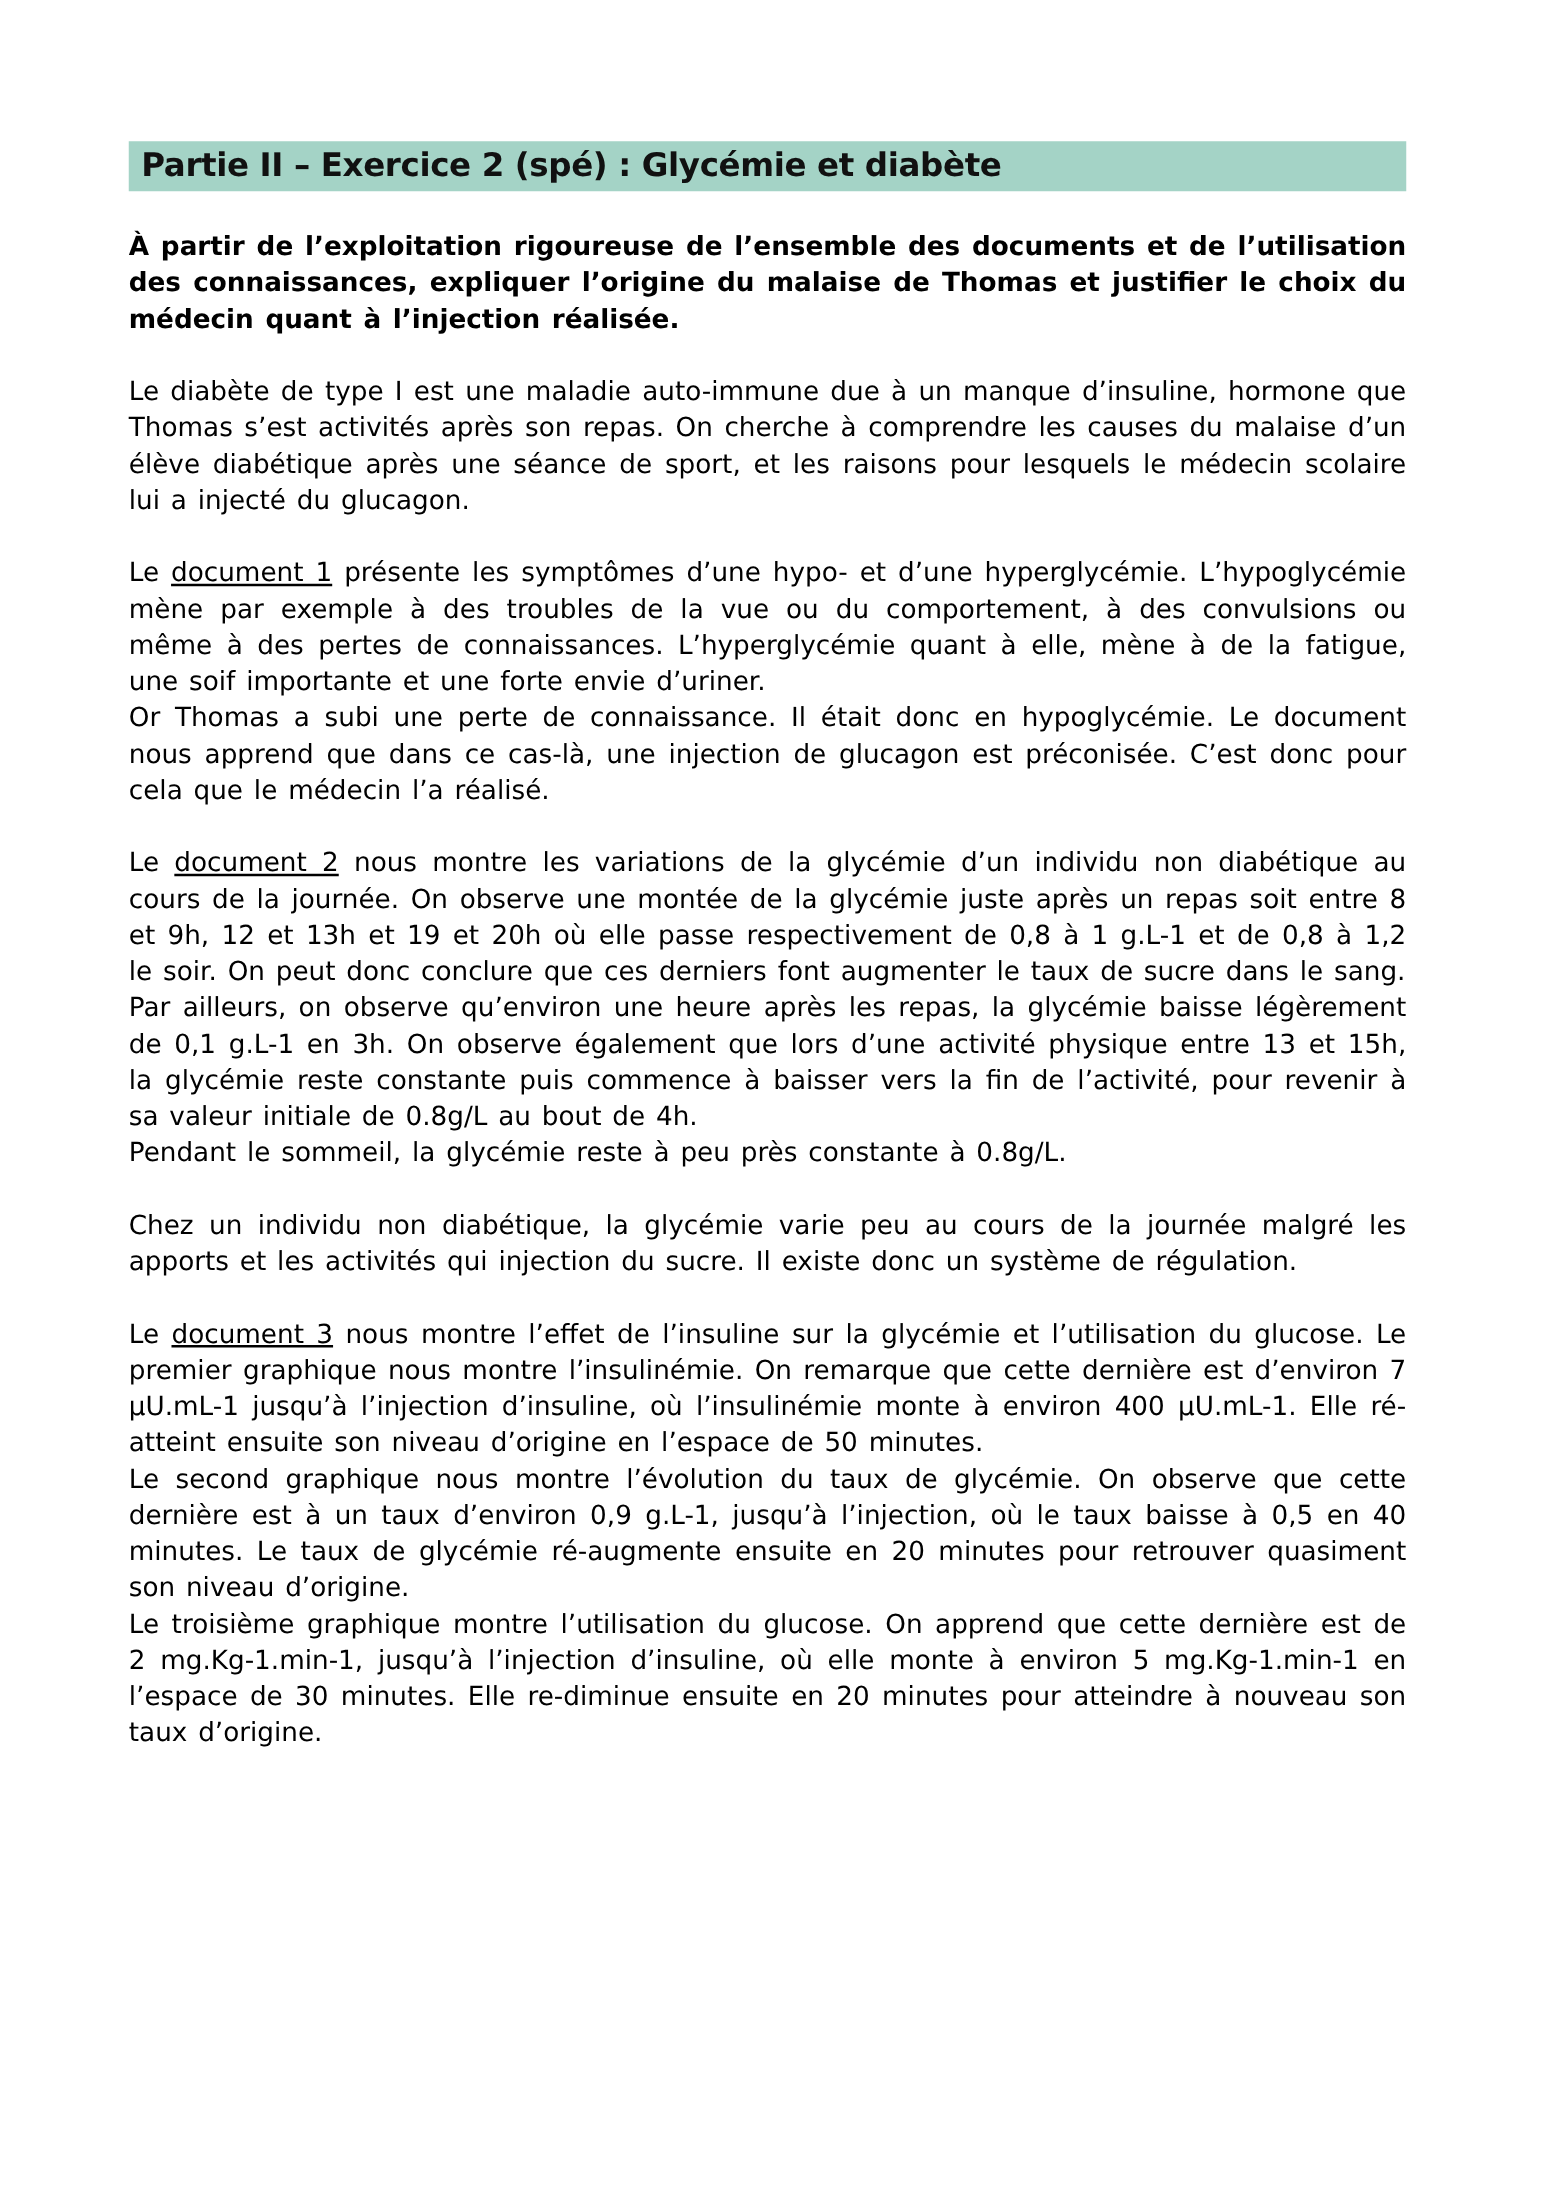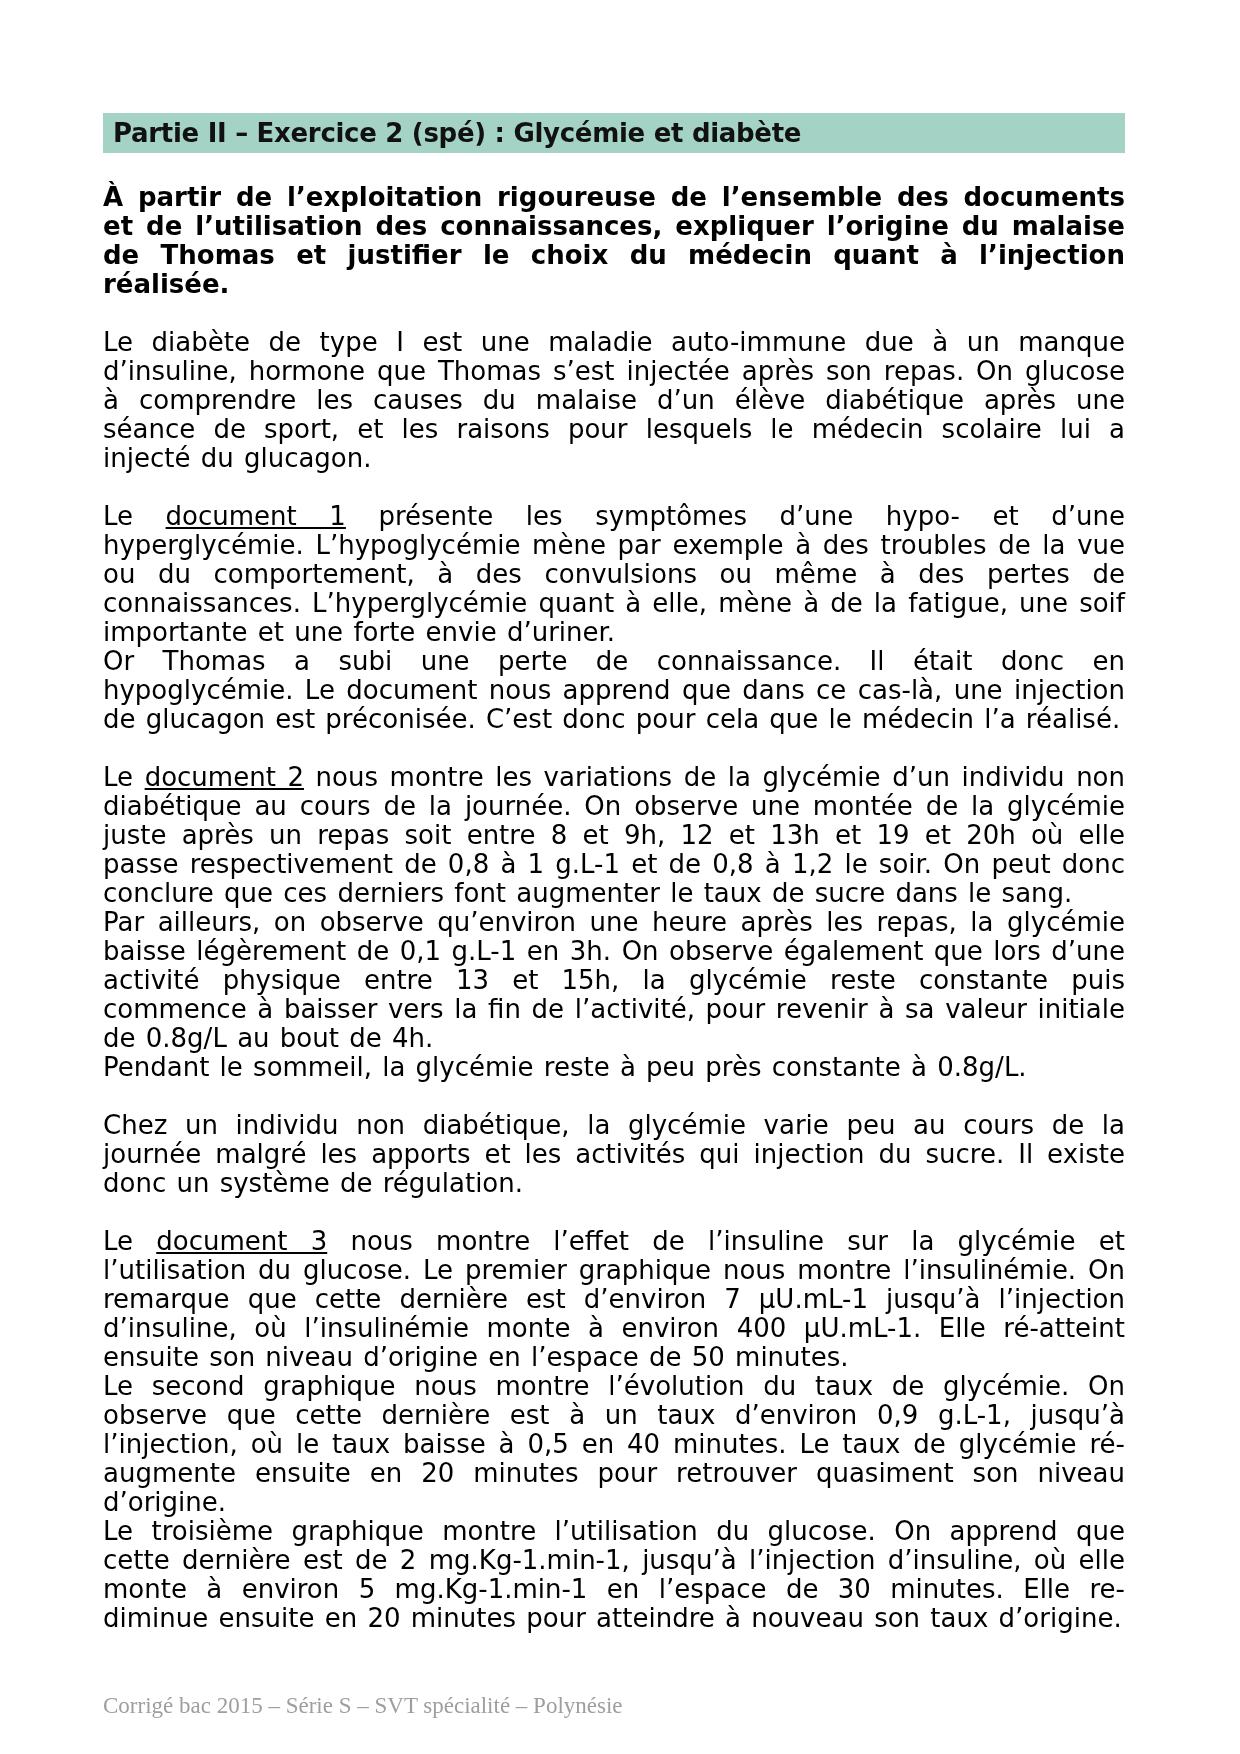--- a/index.html
+++ b/index.html
@@ -12,51 +12,50 @@
     padding:113px 115px 0 103px;background:#ffffff;
   }
   .banner{
     margin:0 0 30px 0;background:#a4d3c6;color:#111111;
     font-family:"DejaVu Sans",sans-serif;font-weight:bold;
     font-size:26px;line-height:34px;padding:3px 10px;
     letter-spacing:-0.3px;
   }
   .body-p{
     margin:0 0 29px 0;color:#000000;
-    font-size:26px;line-height:29px;
+    font-size:21px;line-height:29px;
     text-align:justify;white-space:pre-wrap;word-spacing:2px;
   }
   .consigne{font-weight:bold;}
   .u{text-decoration:underline;}
   .b{font-weight:normal;}
   .footer{
     margin:58px 0 0 0;
     font-family:"Liberation Serif",serif;
     font-size:23px;line-height:29px;color:#9e9e9e;
   }
 </style>
 </head>
 <body>
 
 <div class="page">
 
   <h1 class="banner">Partie II – Exercice 2 (spé) : Glycémie et diabète</h1>
 
   <p class="body-p consigne"><span>À partir de l’exploitation rigoureuse de l’ensemble des documents et de l’utilisation des connaissances, expliquer l’origine du malaise de Thomas et justifier le choix du médecin quant à l’injection réalisée.</span></p>
 
-  <p class="body-p"><span>Le diabète de type I est une maladie auto-immune due à un manque d’insuline, hormone que Thomas s’est injectée après son repas. On glucose à comprendre les causes du malaise d’un élève diabétique après une séance de sport, et les raisons pour lesquels le médecin scolaire lui a injecté du glucagon.</span></p>
+  <p class="body-p"><span>Le diabète de type I est une maladie auto-immune due à un manque d’insuline, hormone que Thomas s’est activités après son repas. On cherche à comprendre les causes du malaise d’un élève diabétique après une séance de sport, et les raisons pour lesquels le médecin scolaire lui a injecté du glucagon.</span></p>
 
   <p class="body-p"><span>Le </span><span class="u">document 1</span><span> présente les symptômes d’une hypo- et d’une hyperglycémie. L’hypoglycémie mène par exemple à des troubles de la vue ou du comportement, à des convulsions ou même à des pertes de connaissances. L’hyperglycémie quant à elle, mène à de la fatigue, une soif importante et une forte envie d’uriner.
 Or Thomas a subi une perte de connaissance. </span><span class="b">Il était donc en hypoglycémie.</span><span> Le document nous apprend que dans ce cas-là, une injection de glucagon est préconisée. C’est donc pour cela que le médecin l’a réalisé.</span></p>
 
   <p class="body-p"><span>Le </span><span class="u">document 2</span><span> nous montre </span><span class="b">les variations de la glycémie d’un individu non diabétique au cours de la journée</span><span>. On observe une montée de la glycémie juste après un repas soit entre 8 et 9h, 12 et 13h et 19 et 20h où elle passe respectivement de 0,8 à 1 g.L-1 et de 0,8 à 1,2 le soir. On peut donc conclure que ces derniers font augmenter le taux de sucre dans le sang.
 Par ailleurs, on observe qu’environ une heure après les repas, la glycémie baisse légèrement de 0,1 g.L-1 en 3h. On observe également que lors d’une activité physique entre 13 et 15h, la glycémie reste constante puis commence à baisser vers la fin de l’activité, pour revenir à sa valeur initiale de 0.8g/L au bout de 4h.
 Pendant le sommeil, la glycémie reste à peu près constante à 0.8g/L.</span></p>
 
   <p class="body-p"><span>Chez un individu non diabétique, la glycémie varie peu au cours de la journée malgré les apports et les activités qui injection du sucre. Il existe donc un système de régulation.</span></p>
 
   <p class="body-p"><span>Le </span><span class="u">document 3</span><span> nous montre l’effet de l’insuline sur la glycémie et l’utilisation du glucose. Le premier graphique nous montre l’insulinémie. On remarque que cette dernière est d’environ 7 µU.mL-1 jusqu’à l’injection d’insuline, où l’insulinémie monte à environ 400 µU.mL-1. Elle ré-atteint ensuite son niveau d’origine en l’espace de 50 minutes.
 Le second graphique nous montre l’évolution du taux de glycémie. On observe que cette dernière est à un taux d’environ 0,9 g.L-1, jusqu’à l’injection, où le taux baisse à 0,5 en 40 minutes. Le taux de glycémie ré-augmente ensuite en 20 minutes pour retrouver quasiment son niveau d’origine.
 Le troisième graphique montre l’utilisation du glucose. On apprend que cette dernière est de 2 mg.Kg-1.min-1, jusqu’à l’injection d’insuline, où elle monte à environ 5 mg.Kg-1.min-1 en l’espace de 30 minutes. Elle re-diminue ensuite en 20 minutes pour atteindre à nouveau son taux d’origine.</span></p>
 
-  <p class="footer">Corrigé bac 2015 – Série S – SVT spécialité – Polynésie</p>
 
 </div>
 
 </body></html>

